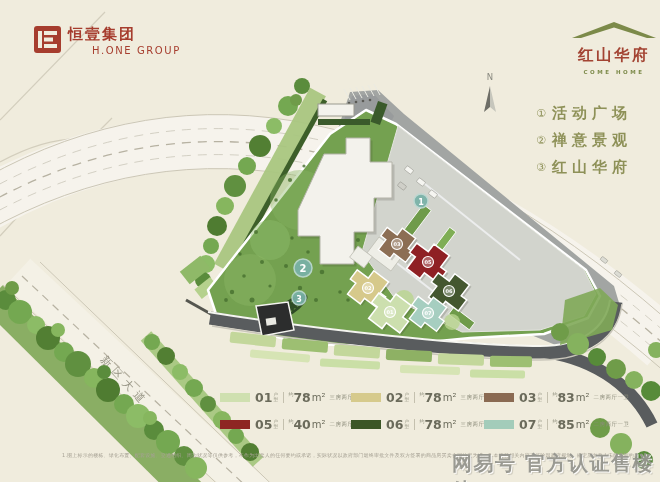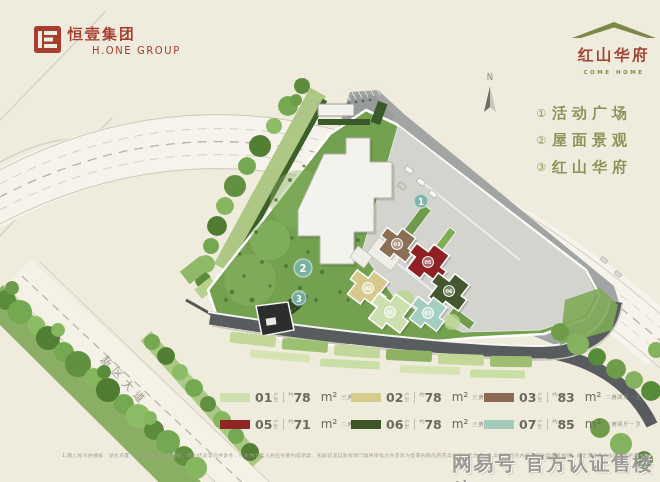--- a/index.html
+++ b/index.html
@@ -21,21 +21,21 @@
   .map-legend .num{font-size:11px;margin-right:6px;}
   .map-legend .lbl{font-size:15px;letter-spacing:5px;font-weight:bold;}
   
   .ucell{display:flex;align-items:center;height:16px;}
   .ucell .sw{display:block;}
   .ucell .num{font-size:12.5px;font-weight:bold;color:#6b6b5b;margin-left:5px;}
   .ucell .stack{display:inline-block;width:6px;font-size:4.5px;line-height:5px;color:#8c8c7a;word-break:break-all;margin-left:1px;}
   .ucell .sep{width:1px;height:11px;background:#c4c0ae;margin:0 4px;}
   .ucell .approx{font-size:5px;color:#8c8c7a;align-self:flex-start;margin-top:2px;}
   .ucell .area{font-size:12.5px;font-weight:bold;color:#6b6b5b;}
-  .ucell .unit{font-size:12px;color:#6b6b5b;margin-left:10px;}
+  .ucell .unit{font-size:10px;color:#6b6b5b;margin-left:1px;}
   .ucell .layout{font-size:5.5px;color:#8c8c7a;margin-left:4px;letter-spacing:.5px;}
   
   .disclaimer{left:62px;top:452px;width:575px;font-size:5px;color:#a5a093;white-space:nowrap;overflow:hidden;letter-spacing:.2px;}
   .watermark{left:452px;top:450px;font-size:20px;font-weight:bold;color:#96968f;letter-spacing:1.5px;
     text-shadow:1px 1px 0 rgba(255,255,255,.95),2px 2px 1px rgba(0,0,0,.15);opacity:.95;}
 </style>
 </head>
 <body>
 
 <div id="stage">
@@ -343,21 +343,21 @@
     <div class="en">COME HOME</div>
   </div>
 
   <div class="abs map-legend">
     <div class="row">
       <span class="num">①</span>
       <span class="lbl">活动广场</span>
     </div>
     <div class="row">
       <span class="num">②</span>
-      <span class="lbl">屋面景观</span>
+      <span class="lbl">禅意景观</span>
     </div>
     <div class="row">
       <span class="num">③</span>
       <span class="lbl">红山华府</span>
     </div>
   </div>
 
   <div class="abs ucell" style="left:220px;top:389px;">
     <svg class="sw" width="30" height="9">
         <rect width="30" height="9" fill="#cfe0b0"></rect>
@@ -395,21 +395,21 @@
     <span class="layout">二房两厅一卫</span>
   </div>
   <div class="abs ucell" style="left:220px;top:416px;">
     <svg class="sw" width="30" height="9">
         <rect width="30" height="9" fill="#8e2623"></rect>
       </svg>
     <span class="num">05</span>
     <span class="stack">户型</span>
     <span class="sep"></span>
     <span class="approx">约</span>
-    <span class="area">71</span>
+    <span class="area">40</span>
     <span class="unit">m²</span>
     <span class="layout">二房两厅一卫</span>
   </div>
   <div class="abs ucell" style="left:351px;top:416px;">
     <svg class="sw" width="30" height="9">
         <rect width="30" height="9" fill="#3c5626"></rect>
       </svg>
     <span class="num">06</span>
     <span class="stack">户型</span>
     <span class="sep"></span>

